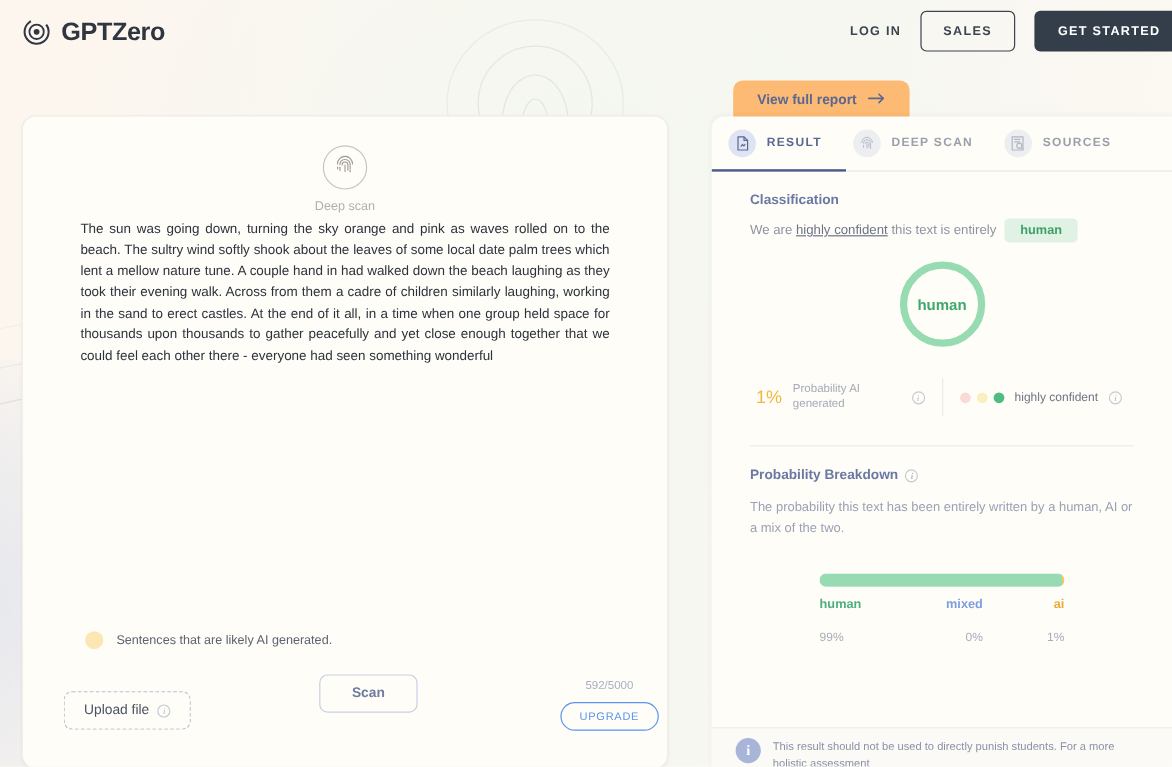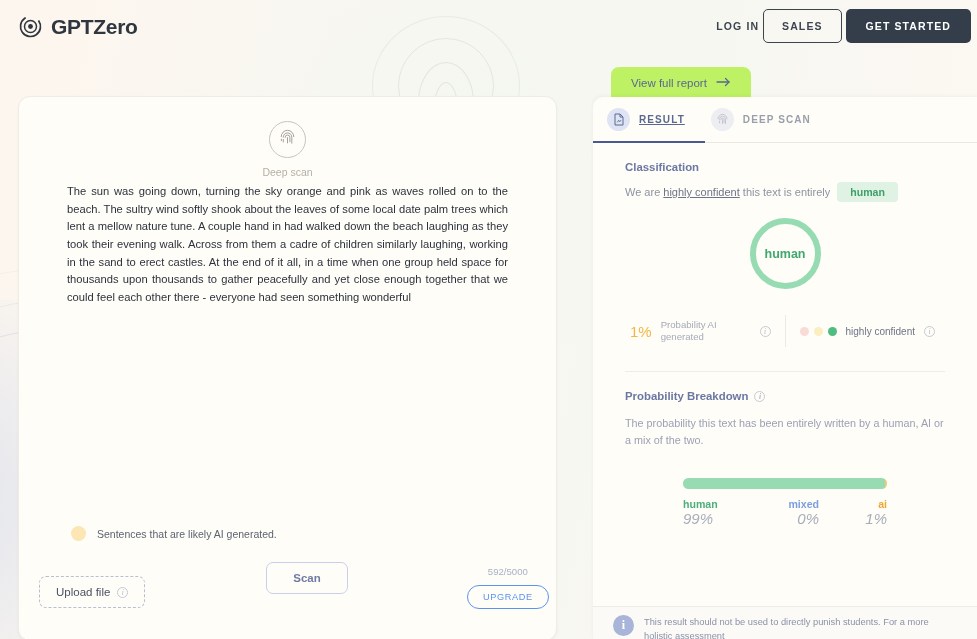--- a/index.html
+++ b/index.html
@@ -86,22 +86,22 @@
   .chev {
     width: 8px; height: 8px;
     border-right: 1.4px solid #6b7280;
     border-bottom: 1.4px solid #6b7280;
     transform: rotate(45deg) translate(-2px,-2px);
   }
   .header-right {
     margin-left: auto;
     display: flex;
     align-items: center;
-    gap: 4px;
-    padding-right: 16px;
+    gap: 16px;
+    padding-right: 0;
   }
   .login-link {
     font-size: 10.5px;
     letter-spacing: 1.1px;
     font-weight: bold;
     color: #3c4450;
     cursor: pointer;
   }
   .btn-sales {
     font-size: 10.5px;
@@ -178,21 +178,21 @@
   }
   .legend-text { font-size: 10.5px; color: #5c6470; }
 
   .controls {
     position: absolute;
     left: 0; right: 0; bottom: 16px;
     height: 92px;
   }
   .upload-btn {
     position: absolute;
-    left: 20px; top: 44px;
+    left: 34px; top: 44px;
     border: 1.5px dashed #b9bfd2;
     border-radius: 7px;
     background: transparent;
     padding: 9px 16px;
     font-size: 11.5px;
     color: #4a5262;
     display: flex; align-items: center; gap: 7px;
     cursor: pointer;
   }
   .scan-wrap {
@@ -233,29 +233,30 @@
     font-size: 9.2px;
     letter-spacing: 0.6px;
     padding: 6px 15px;
     cursor: pointer;
   }
 
   
   .view-report {
     position: absolute;
     left: 611px; top: 67px;
-    background: #bef264;
+    background: #fdba74;
     color: #5a6891;
     border: none;
     border-radius: 8px 8px 0 0;
     font-size: 11.5px;
     padding: 10px 20px 14px 20px;
     display: flex; align-items: center; gap: 9px;
     cursor: pointer;
     z-index: 9;
+    font-weight: bold;
   }
 
   
   .right-panel {
     position: absolute;
     left: 593px; top: 97px;
     width: 384px; height: 542px;
     background: #fffdf8;
     border-radius: 10px 0 0 0;
     box-shadow: 0 -1px 4px rgba(60,50,40,0.05);
@@ -283,21 +284,21 @@
     display: flex; align-items: center; justify-content: center;
     flex: none;
   }
   .tab-label {
     font-size: 10px;
     letter-spacing: 1.1px;
     font-weight: bold;
     color: #9aa0ab;
   }
   .tab.active .tab-ico { background: #dfe4f5; }
-  .tab.active .tab-label { color: #5a6891; text-decoration: underline; }
+  .tab.active .tab-label { color: #5a6891; }
   .tab.active::after {
     content: "";
     position: absolute;
     left: -14px; right: 6px; bottom: -1px;
     height: 2px;
     background: #4a5a8e;
   }
 
   .section { padding: 18px 32px 0 32px; }
   .sec-title {
@@ -414,21 +415,21 @@
   .bar-mixed { background: #b9cdf0; height: 100%; }
   .bar-ai { background: #f3c967; height: 100%; }
   .bar-labels {
     display: flex;
     margin-top: 9px;
   }
   .bl { flex: 1; text-align: right; }
   .bl.first { text-align: left; }
   .bl.last { text-align: right; }
   .bl-name { font-size: 10.6px; font-weight: bold; }
-  .bl-val { font-size: 15px; color: #a7adba; margin-top: 0; font-style: italic; }
+  .bl-val { font-size: 10px; color: #a7adba; margin-top: 16px; }
   .c-human { color: #4caf7d; }
   .c-mixed { color: #7d9ede; }
   .c-ai { color: #eaa938; }
 
   .disclaimer {
     position: absolute;
     left: 0; right: 0; bottom: 0;
     height: 33px;
     background: #fbfaf6;
     border-top: 1px solid #efece5;
@@ -560,20 +561,31 @@
         <svg width="13" height="13" viewBox="0 0 14 14" fill="none" stroke="#b3b7c0" stroke-width="0.8" stroke-linecap="round">
           <path d="M2.2 6.3a4.8 4.8 0 0 1 9.6 0"></path>
           <path d="M3.8 6.8a3.2 3.2 0 0 1 6.4 0v2.8"></path>
           <path d="M5.3 7a1.8 1.8 0 0 1 3.4 0v3.4"></path>
           <path d="M7 7.2v4.1"></path>
             <path d="M3.9 8.6v2"></path>
             <path d="M10.2 10.4v1.2"></path>
         </svg>
       </span>
       <span class="tab-label">DEEP SCAN</span>
+    </div>
+    <div class="tab">
+      <span class="tab-ico">
+        <svg width="12" height="13" viewBox="0 0 12 13" fill="none" stroke="#b3b7c0" stroke-width="1" stroke-linejoin="round">
+          <path d="M1.5 1h9v11h-9z"></path>
+            <path d="M3.2 3.2h5M3.2 5.2h5"></path>
+          <circle cx="7.4" cy="8.4" r="2.1" fill="#edeef2"></circle>
+            <path d="M9 10l1.7 1.7"></path>
+        </svg>
+      </span>
+      <span class="tab-label">SOURCES</span>
     </div>
   </div>
 
   <div class="section">
     <div class="sec-title">Classification</div>
     <div class="sec-sub">
       <span><span>We are </span><u>highly confident</u><span> this text is entirely</span></span>
       <span class="pill-human">human</span>
     </div>
 

